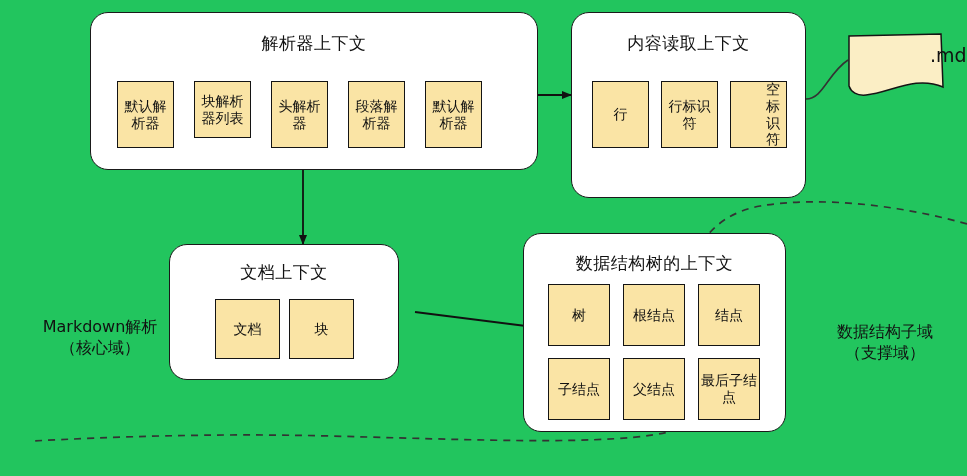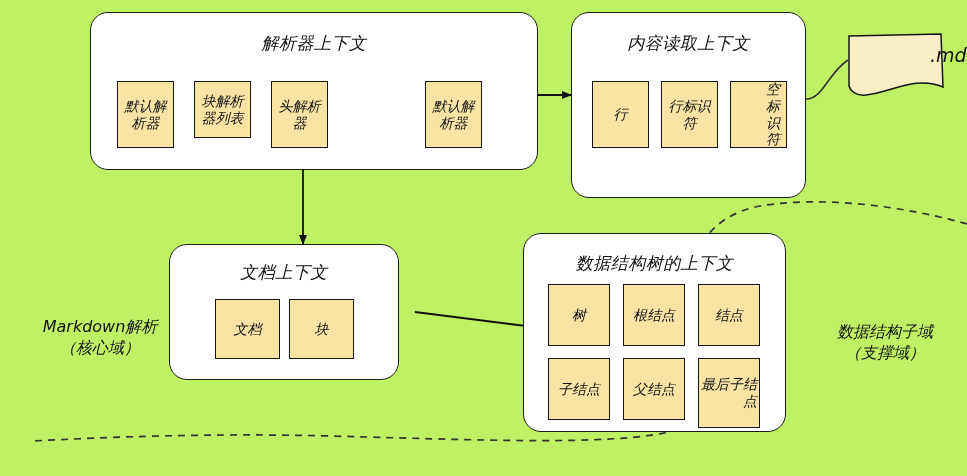--- a/index.html
+++ b/index.html
@@ -7,23 +7,22 @@
     padding: 0;
     background: #ffffff;
   }
   body {
     font-family: "DejaVu Sans", "Liberation Sans", sans-serif;
   }
   #canvas {
     position: relative;
     width: 967px;
     height: 476px;
-    background: #bef264;
+    background: #22c55e;
     overflow: hidden;
-    font-style: italic;
   }
   #vector-layer {
     position: absolute;
     left: 0;
     top: 0;
     width: 967px;
     height: 476px;
     pointer-events: none;
   }
   .container-box {
@@ -101,20 +100,21 @@
 
     <path d="M 849,36 L 941,34 L 943,87 C 915,75 890,93 866,95
              C 857,96 851,92 849,86 Z" fill="#fbeec5" stroke="#141414" stroke-width="1.5"></path>
   </svg>
 
   <div class="container-box" style="left:90px; top:12px; width:448px; height:158px;">
     <div class="container-title" style="top:19px;">解析器上下文</div>
     <div class="entity-box" style="left:26px; top:68px; width:57px; height:67px;">默认解析器</div>
     <div class="entity-box" style="left:103px; top:68px; width:57px; height:57px;">块解析器列表</div>
     <div class="entity-box" style="left:180px; top:68px; width:57px; height:67px;">头解析器</div>
+    <div class="entity-box" style="left:257px; top:68px; width:57px; height:67px;">段落解析器</div>
     <div class="entity-box" style="left:334px; top:68px; width:57px; height:67px;">默认解析器</div>
   </div>
 
   <div class="container-box" style="left:571px; top:12px; width:235px; height:186px;">
     <div class="container-title" style="top:19px;">内容读取上下文</div>
     <div class="entity-box" style="left:20px; top:68px; width:57px; height:67px;">行</div>
     <div class="entity-box" style="left:89px; top:68px; width:57px; height:67px;">行标识符</div>
     <div class="entity-box" style="left:158px; top:68px; width:57px; height:67px;padding-left:31px;">空标识符</div>
   </div>
 
@@ -126,21 +126,21 @@
     <div class="entity-box" style="left:119px; top:54px; width:65px; height:60px;">块</div>
   </div>
 
   <div class="container-box" style="left:523px; top:233px; width:263px; height:199px;">
     <div class="container-title" style="top:18px;">数据结构树的上下文</div>
     <div class="entity-box" style="left:24px; top:50px; width:62px; height:62px;">树</div>
     <div class="entity-box" style="left:99px; top:50px; width:62px; height:62px;">根结点</div>
     <div class="entity-box" style="left:174px; top:50px; width:62px; height:62px;">结点</div>
     <div class="entity-box" style="left:24px; top:124px; width:62px; height:62px;">子结点</div>
     <div class="entity-box" style="left:99px; top:124px; width:62px; height:62px;">父结点</div>
-    <div class="entity-box" style="left:174px; top:124px; width:62px; height:70px;text-align:right;">最后子结点</div>
+    <div class="entity-box" style="left:174px; top:124px; width:62px; height:62px;">最后子结点</div>
   </div>
 
   <div class="domain-label" style="left:20px; top:317px; width:160px;">Markdown解析
 （核心域）</div>
 
   <div class="domain-label" style="left:815px; top:322px; width:140px;">数据结构子域
 （支撑域）</div>
 
 </div>
 

